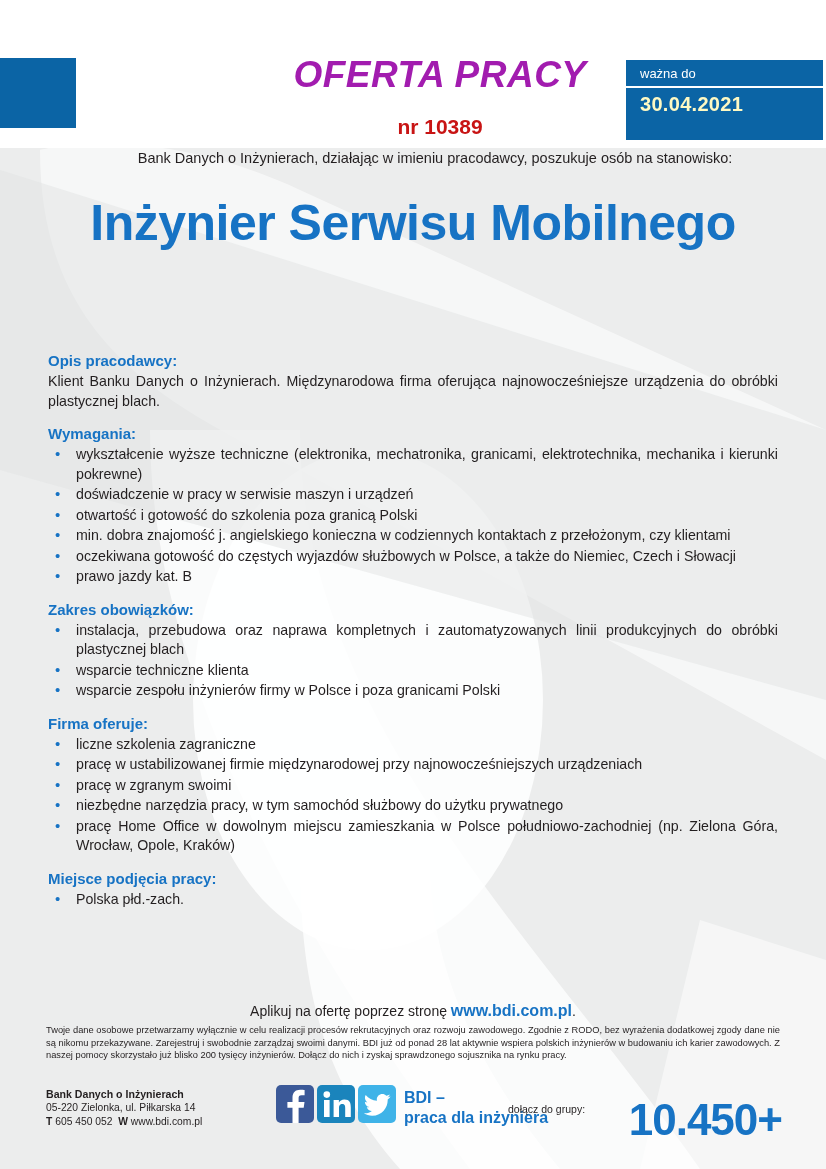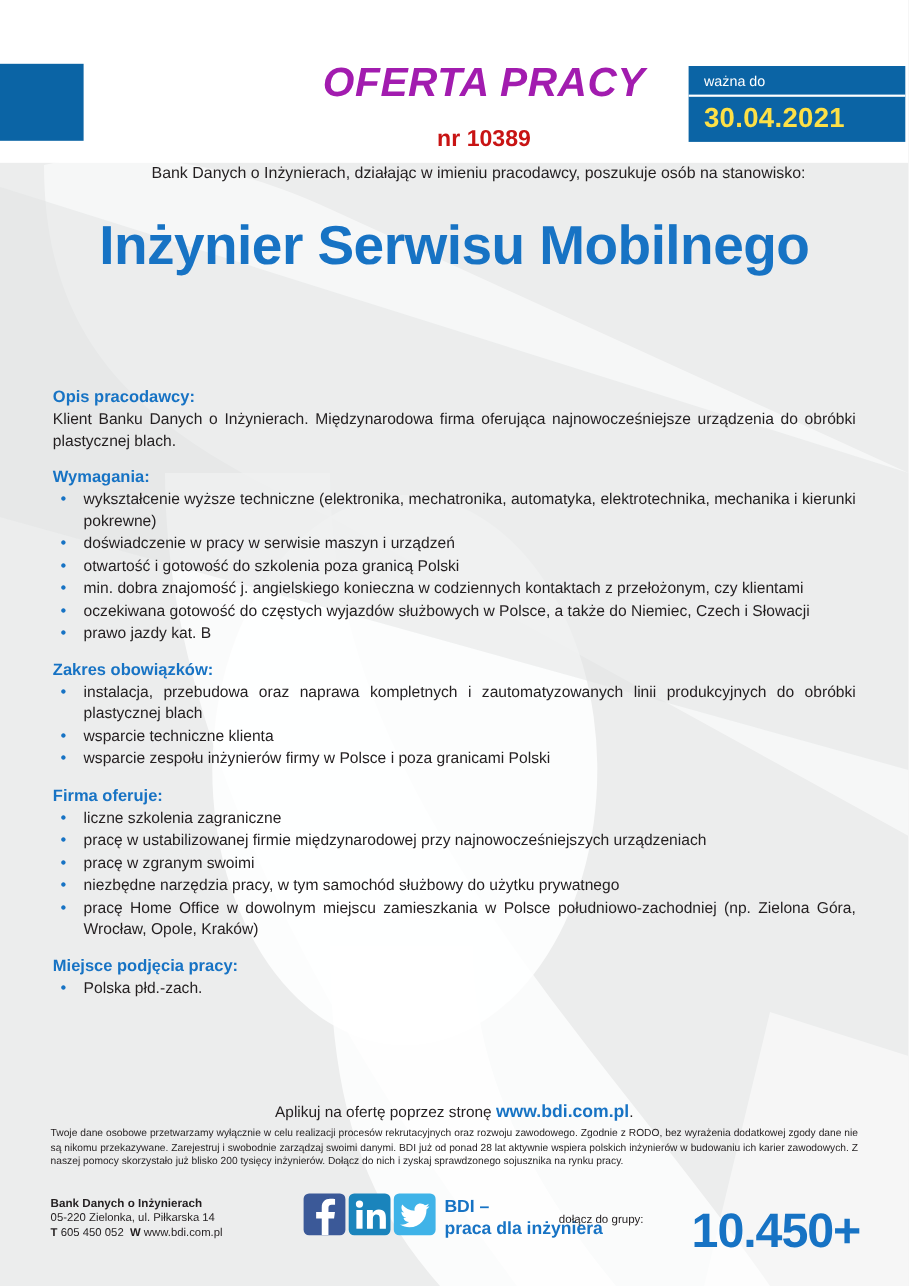--- a/index.html
+++ b/index.html
@@ -115,32 +115,32 @@
     font-weight: bold;
     color: #c81414;
     line-height: 26px;
     margin-top: 19px;
   }
   .valid-box {
     position: absolute;
     right: 3px; top: 60px;
     width: 197px;
     background: #0b64a5;
-    padding: 4px 0 7px 0;
+    padding: 4px 0 24px 0;
     box-sizing: border-box;
   }
   .valid-box .vlabel {
     color: #ffffff;
     font-size: 13px;
     padding: 2px 0 5px 14px;
     border-bottom: 2px solid #ffffff;
   }
   .valid-box .vdate {
-    color: #fde047;
-    font-size: 25px;
+    color: #fef9c3;
+    font-size: 20px;
     font-weight: bold;
     padding: 5px 0 0 14px;
     letter-spacing: 0.3px;
   }
 
   
   .intro {
     position: absolute;
     top: 150px; left: 0; right: 0;
     text-align: center;
@@ -333,21 +333,21 @@
   <div class="job-title">Inżynier Serwisu Mobilnego</div>
 
   <div class="body" id="sections-root">
       <div class="sec">
         <div class="sec-head">Opis pracodawcy:</div>
         <p class="sec-para">Klient Banku Danych o Inżynierach. Międzynarodowa firma oferująca najnowocześniejsze urządzenia do obróbki plastycznej blach.</p>
       </div>
       <div class="sec">
         <div class="sec-head">Wymagania:</div>
         <ul class="sec-list">
-          <li class="just">wykształcenie wyższe techniczne (elektronika, mechatronika, automatyka, elektrotechnika, mechanika i kierunki pokrewne)</li>
+          <li class="just">wykształcenie wyższe techniczne (elektronika, mechatronika, granicami, elektrotechnika, mechanika i kierunki pokrewne)</li>
           <li>doświadczenie w pracy w serwisie maszyn i urządzeń</li>
           <li>otwartość i gotowość do szkolenia poza granicą Polski</li>
           <li class="just">min. dobra znajomość j. angielskiego konieczna w codziennych kontaktach z przełożonym, czy klientami</li>
           <li class="just">oczekiwana gotowość do częstych wyjazdów służbowych w Polsce, a także do Niemiec, Czech i Słowacji</li>
           <li>prawo jazdy kat. B</li>
         </ul>
       </div>
       <div class="sec">
         <div class="sec-head">Zakres obowiązków:</div>
         <ul class="sec-list">

